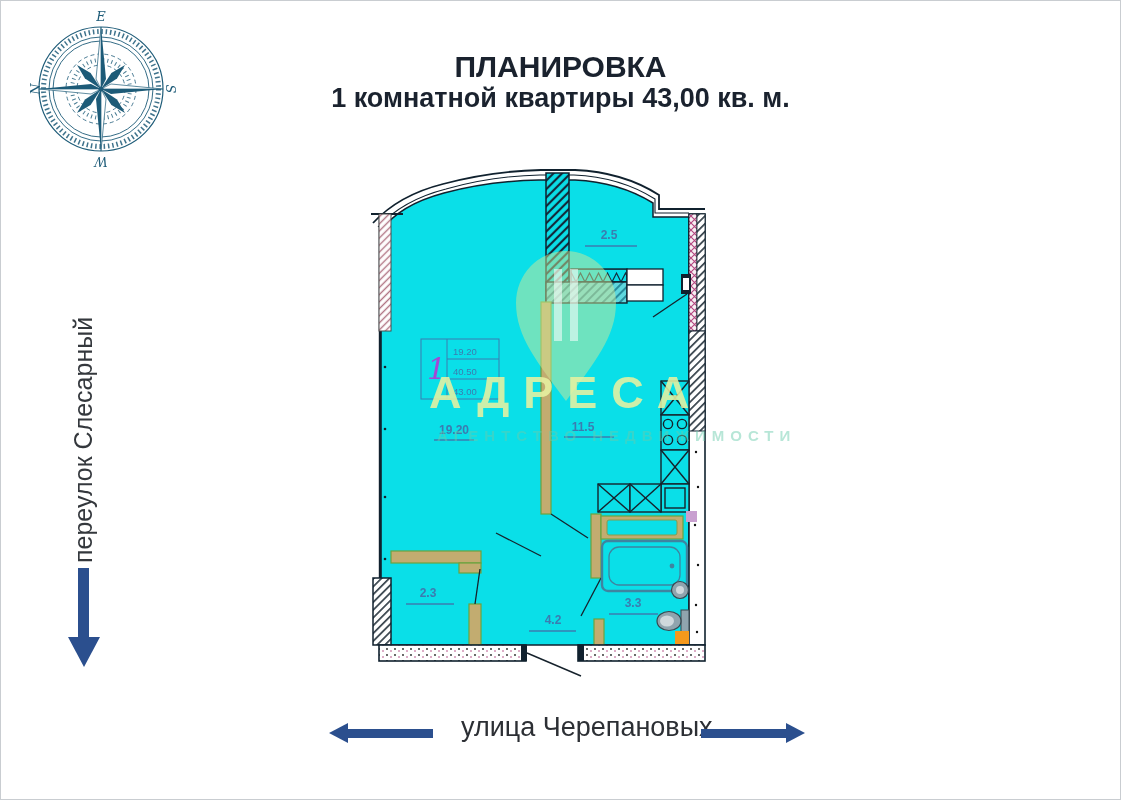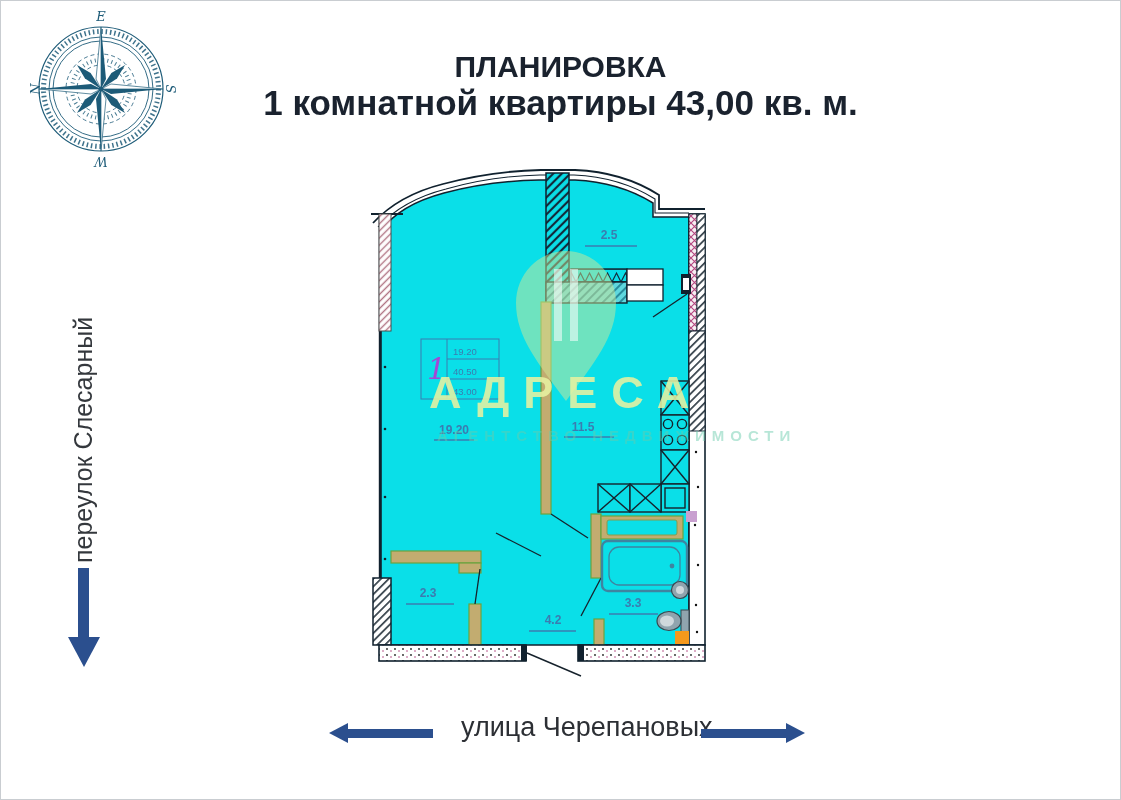--- a/index.html
+++ b/index.html
@@ -1,20 +1,20 @@
 <!DOCTYPE html>
 <html><head>
 <meta charset="utf-8">
 <style>
   html,body{margin:0;padding:0;background:#fff;}
   .page{position:relative;width:1121px;height:800px;background:#fff;border:1px solid #c9cdd1;
         box-sizing:border-box;overflow:hidden;font-family:"Liberation Sans",sans-serif;}
   .title-block{position:absolute;left:0;right:0;top:50px;text-align:center;color:#1a222e;}
   .title-line1{font-size:30px;font-weight:700;letter-spacing:0;line-height:1.05;}
-  .title-line2{font-size:35px;font-weight:800;line-height:1.15;}
+  .title-line2{font-size:27px;font-weight:800;line-height:1.15;}
   .street-left{position:absolute;left:68px;top:562px;transform-origin:0 0;transform:rotate(-90deg);
                white-space:nowrap;font-size:25px;color:#34383d;}
   .street-bottom{position:absolute;left:460px;top:711px;font-size:27px;color:#2c2f34;white-space:nowrap;}
   .arrow-shaft{position:absolute;background:#2b4f8e;}
   .tri-down{position:absolute;width:0;height:0;border-left:16px solid transparent;
             border-right:16px solid transparent;border-top:30px solid #2b4f8e;}
   .tri-left{position:absolute;width:0;height:0;border-top:10px solid transparent;
             border-bottom:10px solid transparent;border-right:19px solid #2b4f8e;}
   .tri-right{position:absolute;width:0;height:0;border-top:10px solid transparent;
              border-bottom:10px solid transparent;border-left:19px solid #2b4f8e;}

